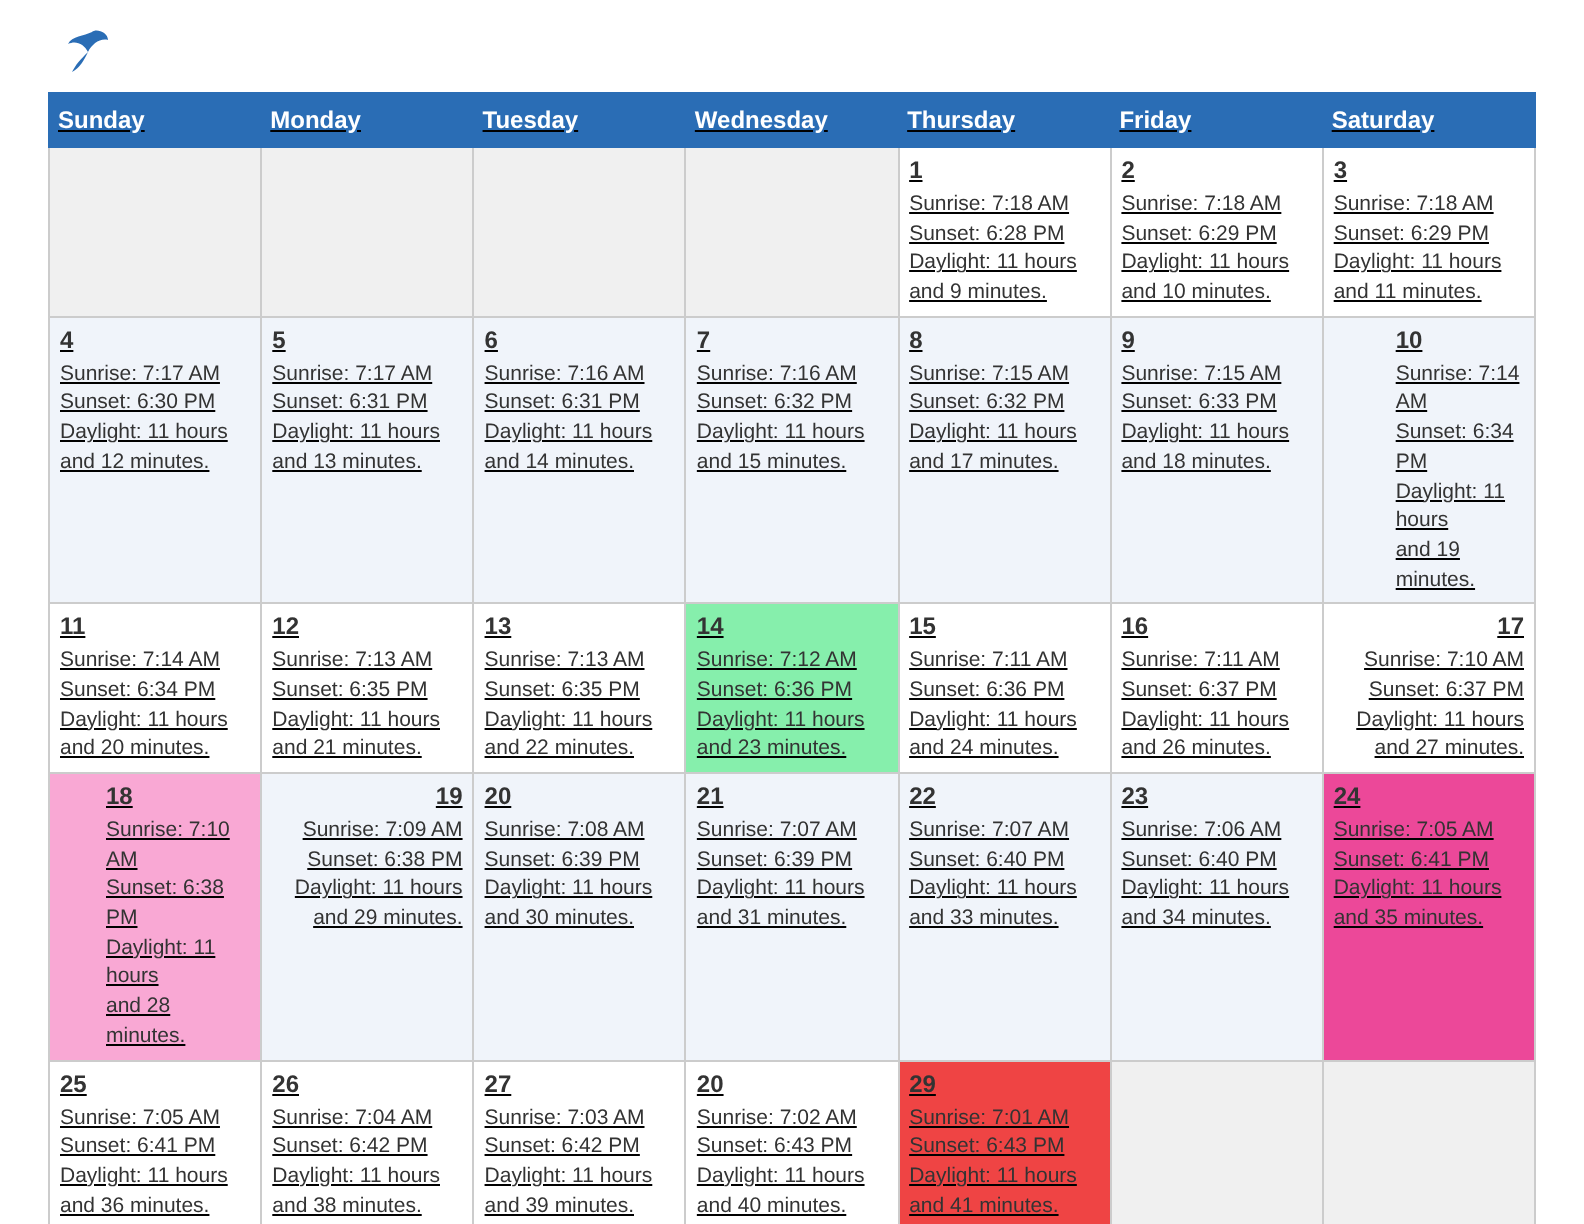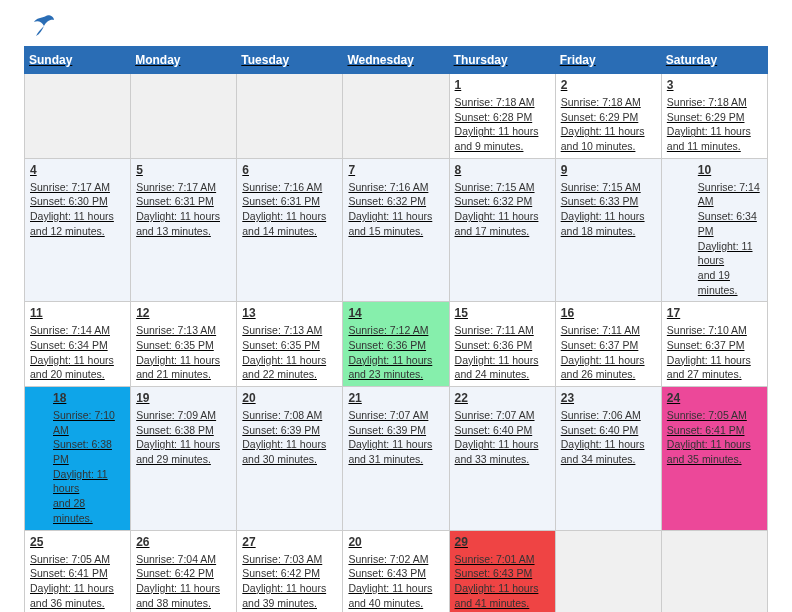--- a/index.html
+++ b/index.html
@@ -232,37 +232,37 @@
 Daylight: 11 hours
 and 24 minutes.</div>
         </td>
         <td style="background: rgb(255, 255, 255);">
           <span class="day-number">16</span>
           <div class="day-info" style="white-space: pre-line;">Sunrise: 7:11 AM
 Sunset: 6:37 PM
 Daylight: 11 hours
 and 26 minutes.</div>
         </td>
-        <td style="background: rgb(255, 255, 255);">
+        <td style="background: rgb(255, 255, 255); text-align: right;">
           <span class="day-number">17</span>
           <div class="day-info" style="white-space: pre-line;">Sunrise: 7:10 AM
 Sunset: 6:37 PM
 Daylight: 11 hours
 and 27 minutes.</div>
         </td>
       </tr>
       <tr>
-        <td style="background: #0ea5e9; padding-left: 28px;">
+        <td style="background: #f9a8d4; padding-left: 28px;">
           <span class="day-number">18</span>
           <div class="day-info" style="white-space: pre-line;">Sunrise: 7:10 AM
 Sunset: 6:38 PM
 Daylight: 11 hours
 and 28 minutes.</div>
         </td>
-        <td style="background: rgb(240, 244, 250);">
+        <td style="background: rgb(240, 244, 250); text-align: right;">
           <span class="day-number">19</span>
           <div class="day-info" style="white-space: pre-line;">Sunrise: 7:09 AM
 Sunset: 6:38 PM
 Daylight: 11 hours
 and 29 minutes.</div>
         </td>
         <td style="background: rgb(240, 244, 250);">
           <span class="day-number">20</span>
           <div class="day-info" style="white-space: pre-line;">Sunrise: 7:08 AM
 Sunset: 6:39 PM

